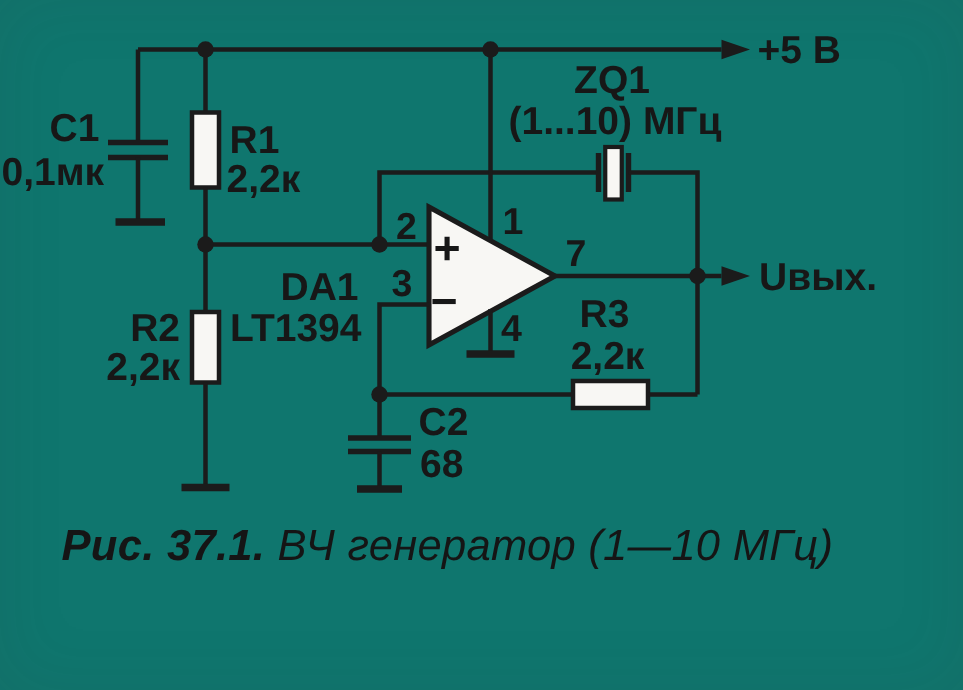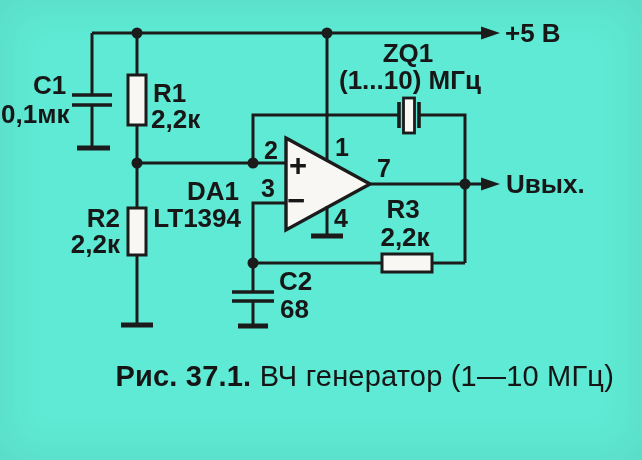--- a/index.html
+++ b/index.html
@@ -4,21 +4,21 @@
 <style>
   html,body{margin:0;padding:0;}
   body{
     width:642px;height:460px;
     background:#eceae6;
     font-family:"Liberation Sans", sans-serif;
   }
   .figure{
     position:relative;
     width:642px;height:460px;
-    background:#5eead4;
+    background:#0f766e;
     box-shadow:inset 0 0 46px rgba(60,60,55,.10);
     overflow:hidden;
   }
   svg{display:block;}
   .wire{stroke:#1b1b1b;stroke-width:3;fill:none;stroke-linecap:butt;}
   .thick{stroke:#1b1b1b;stroke-width:3.6;fill:none;}
   .gnd{stroke:#1b1b1b;stroke-width:5;fill:none;}
   .comp{stroke:#1b1b1b;stroke-width:3;fill:#f8f7f4;}
   .tri{stroke:#1b1b1b;stroke-width:3.4;fill:#f8f7f4;stroke-linejoin:miter;}
   .dot{fill:#1b1b1b;stroke:none;}
@@ -26,28 +26,28 @@
   .lbl{
     font-family:"Liberation Sans", sans-serif;
     font-weight:bold;
     font-size:26px;
     fill:#171717;
   }
   .pin{font-size:25px;}
   .sign{font-size:31px;}
   .caption{
     position:absolute;
-    left:34px;top:360px;
+    left:34px;top:348px;
     width:580px;
     font-family:"Liberation Sans", sans-serif;
+    font-style:italic;
     font-size:29px;
     line-height:32px;
     color:#151515;
     letter-spacing:.2px;
-    text-align:right;
   }
   .caption .line1{padding-left:7px;}
   .caption .prefix{font-weight:700;}
 </style>
 </head>
 <body>
 
 <div class="figure">
   <svg width="642" height="460" viewBox="0 0 642 460">
 

